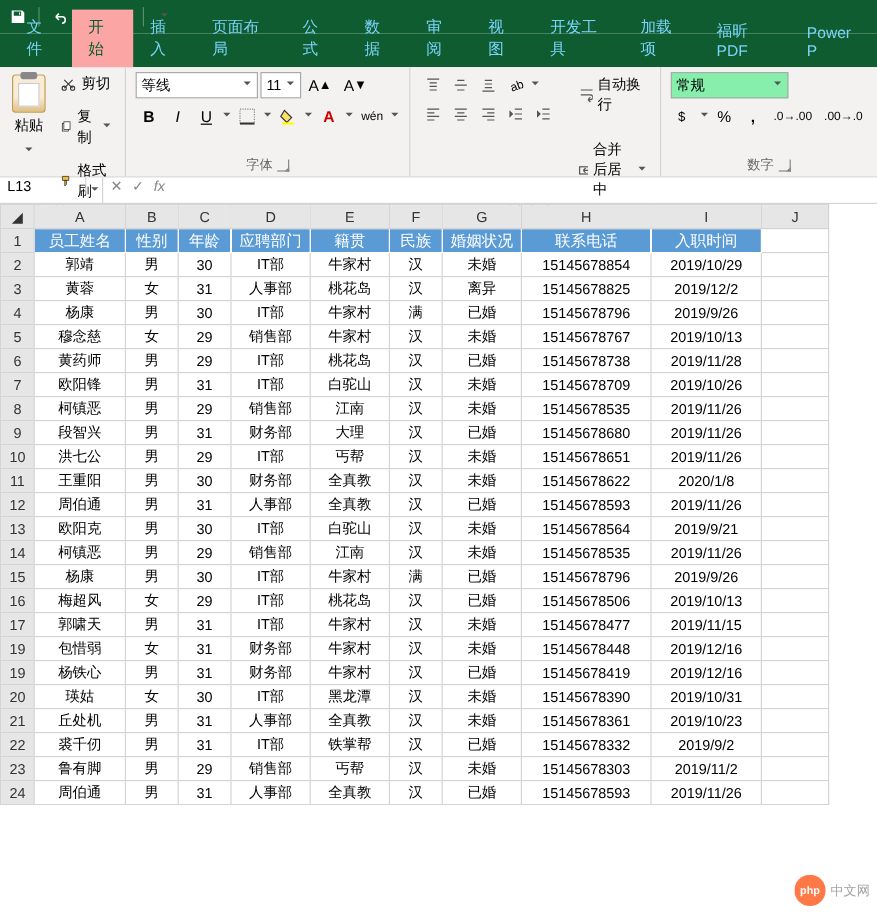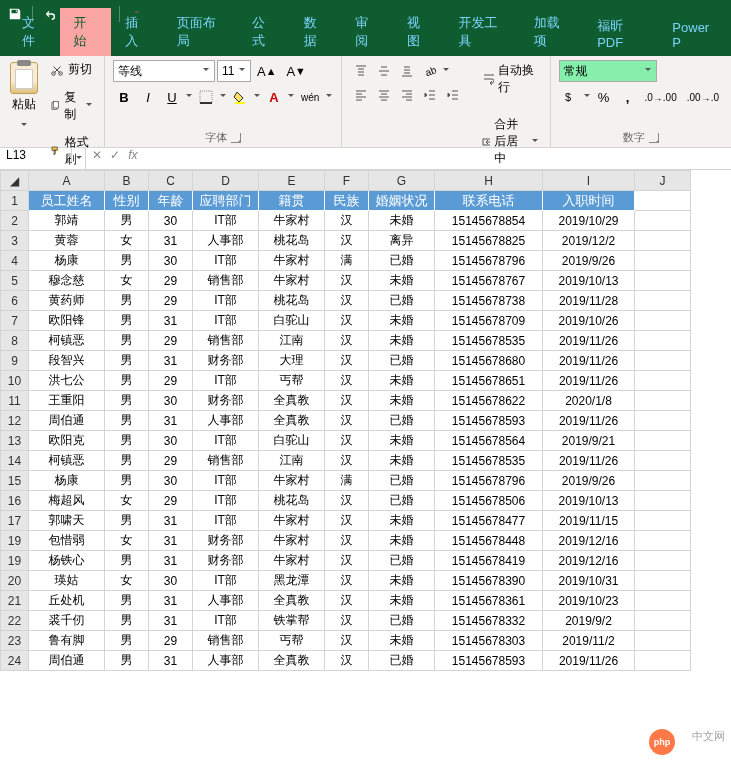--- a/index.html
+++ b/index.html
@@ -44,21 +44,21 @@
 .fx-btn{color:#888}
 .grid-wrap{position:relative;overflow:auto}
 table{border-collapse:collapse;table-layout:fixed}
 th,td{border:1px solid #d4d4d4;height:20px;font-size:12px;text-align:center;padding:0;overflow:hidden;white-space:nowrap}
 th{background:#e6e6e6;font-weight:normal;color:#333}
 th.corner{background:#e6e6e6;width:28px}
 th.colh{position:relative}
 th.rowh{width:28px;background:#e6e6e6}
 .hdr-cell{background:#5b9bd5;color:#fff;border:1px solid #fff!important;font-size:13px}
 .data-cell{background:#fff}
-.watermark{position:fixed;right:6px;bottom:6px;display:flex;align-items:flex-start;gap:17px;font-size:11px;color:#999;opacity:.9}
+.watermark{position:fixed;right:6px;bottom:6px;display:flex;align-items:center;gap:4px;font-size:11px;color:#999;opacity:.9}
 .wm-badge{background:#ff6b35;color:#fff;border-radius:50%;width:26px;height:26px;display:flex;align-items:center;justify-content:center;font-size:9px;font-weight:bold}
 svg{display:block}
 </style>
 </head>
 <body>
 
 <div class="titlebar">
   <div class="tb-btn">
       <svg viewBox="0 0 16 16" width="14" height="14">
         <path fill="#fff" d="M2 2h10l2 2v10H2zM4 3v4h7V3zM9 4h1v2H9z"></path>

